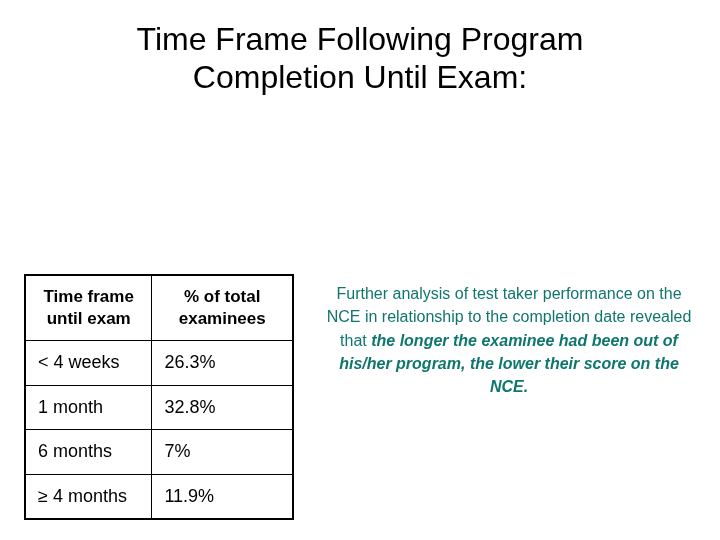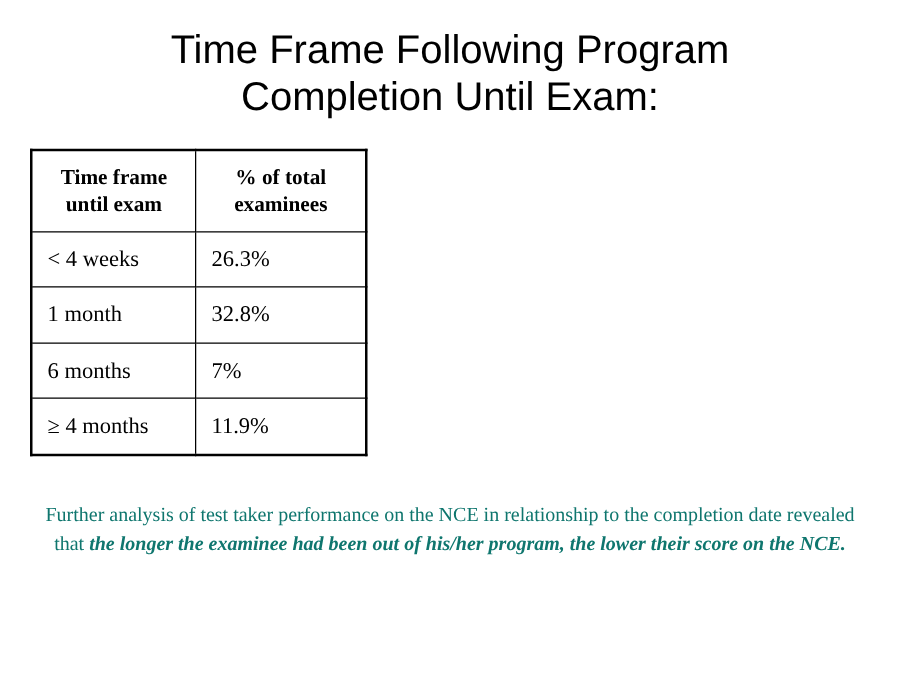--- a/index.html
+++ b/index.html
@@ -16,39 +16,39 @@
       overflow: hidden;
     }
 
     .page-container {
       width: 720px;
       height: 540px;
       padding: 20px 24px 20px 24px;
       display: flex;
       flex-direction: column;
       align-items: flex-start;
+      justify-content: space-between;
     }
 
     .title {
       font-size: 32px;
       font-weight: normal;
       text-align: center;
       width: 100%;
       line-height: 1.2;
       margin-bottom: 22px;
       color: #000000;
     }
 
     .content-row {
       display: flex;
-      flex-direction: column;
+      flex-direction: row;
       align-items: flex-start;
       width: 100%;
       gap: 28px;
-      font-family: Liberation Serif, serif;
     }
 
     .table-section {
       flex: 0 0 auto;
     }
 
     table {
       border-collapse: collapse;
       width: 270px;
       border: 2px solid #000;

